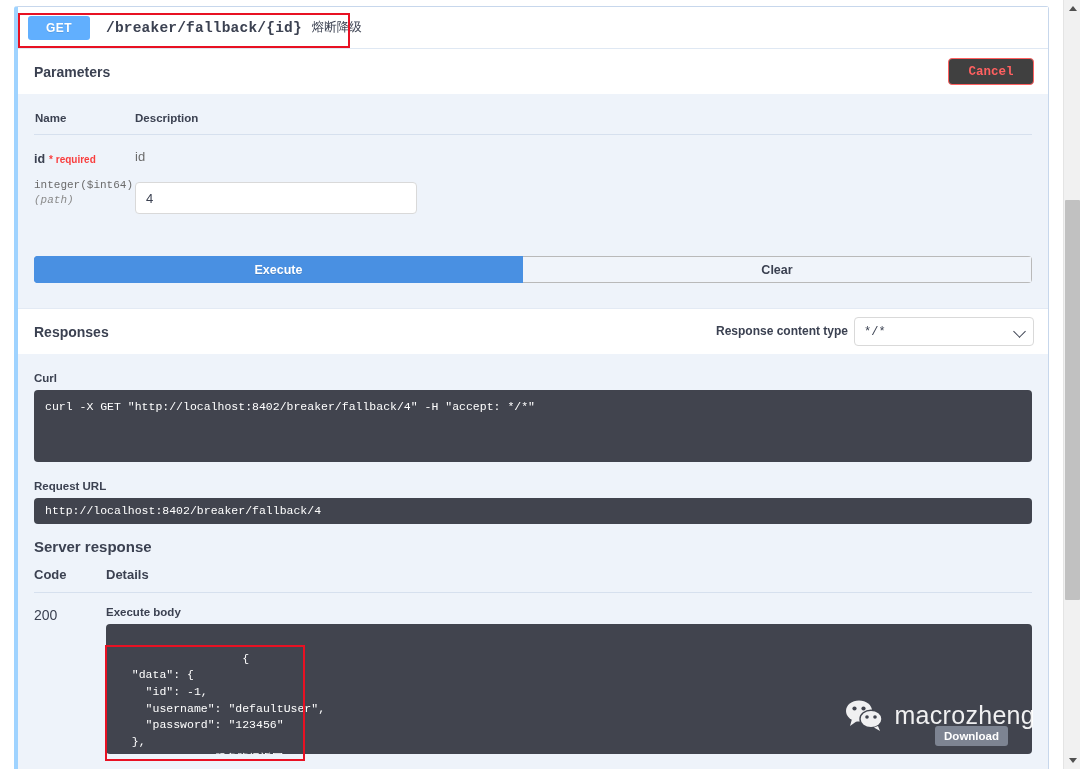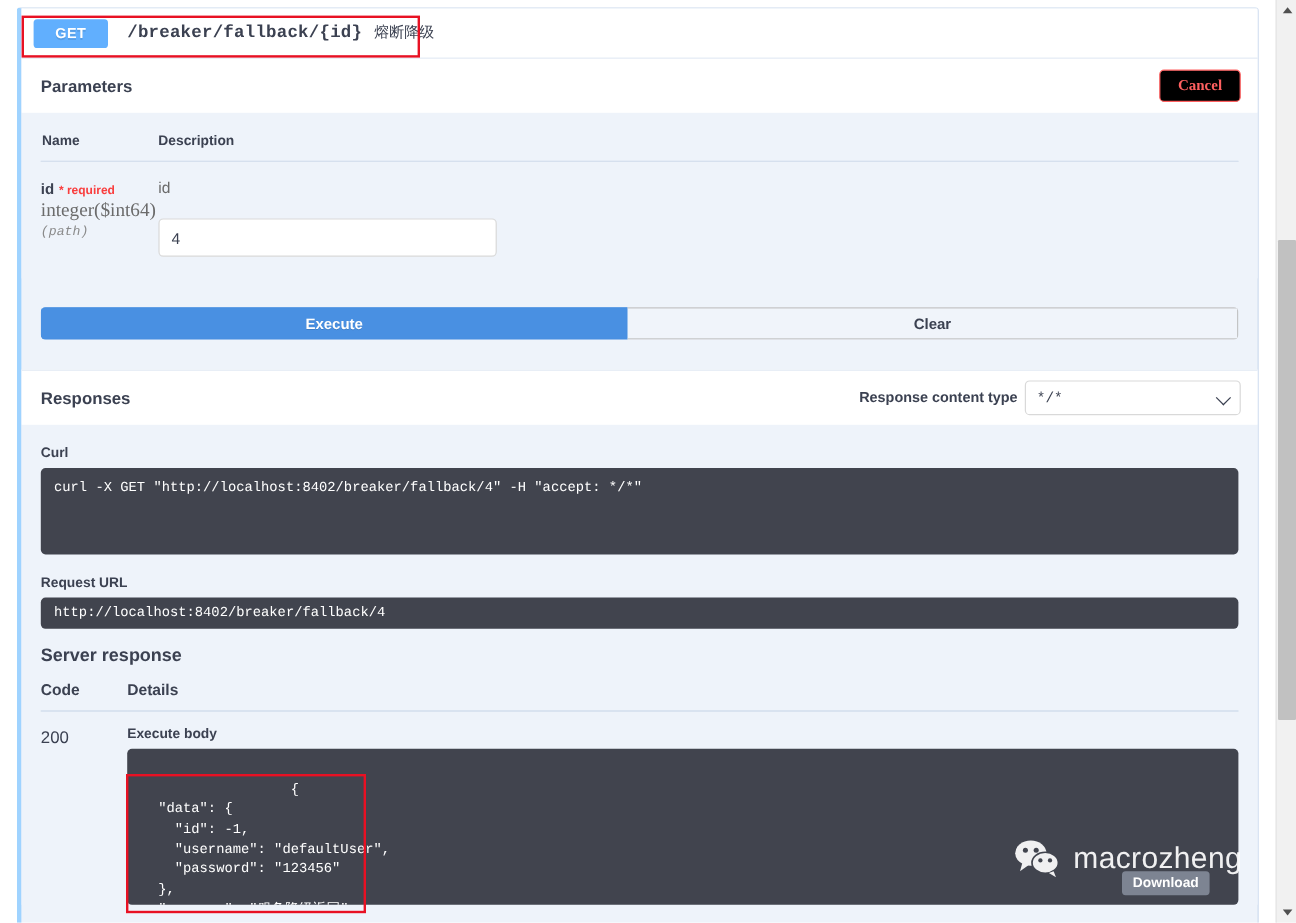--- a/index.html
+++ b/index.html
@@ -79,27 +79,27 @@
     background: #ffffff;
     display: flex; align-items: center;
     padding: 0 16px;
     position: relative;
   }
   .sec-head .title {
     font-size: 14px; font-weight: bold; color: #3b4151;
   }
   .btn-cancel {
     position: absolute; right: 14px; top: 9px;
-    width: 68px; height: 27px;
-    background: #000000;
+    width: 86px; height: 27px;
+    background: #404040;
     border: 1.5px solid #ff6060;
     border-radius: 4px;
     color: #ff6060;
     font-size: 12.5px; font-weight: bold;
-    font-family: Liberation Serif, serif;
+    font-family: Liberation Mono, monospace;
     cursor: pointer;
   }
 
   .params-body { padding: 0 16px; background: #eef3fa; }
 
   table.params { width: 100%; border-collapse: collapse; }
   table.params th {
     text-align: left;
     font-size: 11.5px; font-weight: bold; color: #3b4151;
     padding: 18px 0 10px 0;
@@ -111,23 +111,23 @@
 
   .p-name {
     font-size: 12.5px; font-weight: bold; color: #3b4151;
     font-family: "Liberation Sans", sans-serif;
   }
   .p-required {
     color: #f93e3e; font-size: 10px; font-weight: bold;
     margin-left: 4px;
   }
   .p-type {
-    display: block; margin-top: 0;
-    font-family: Liberation Serif, serif;
-    font-size: 16px; color: #6b6b6b;
+    display: block; margin-top: 12px;
+    font-family: Liberation Mono, monospace;
+    font-size: 11px; color: #6b6b6b;
   }
   .p-in {
     display: block; margin-top: 3px;
     font-family: "Liberation Mono", monospace;
     font-style: italic;
     font-size: 11px; color: #8a8a8a;
   }
   .p-descr {
     font-size: 13px; color: #6b6b6b;
     padding-left: 2px;

